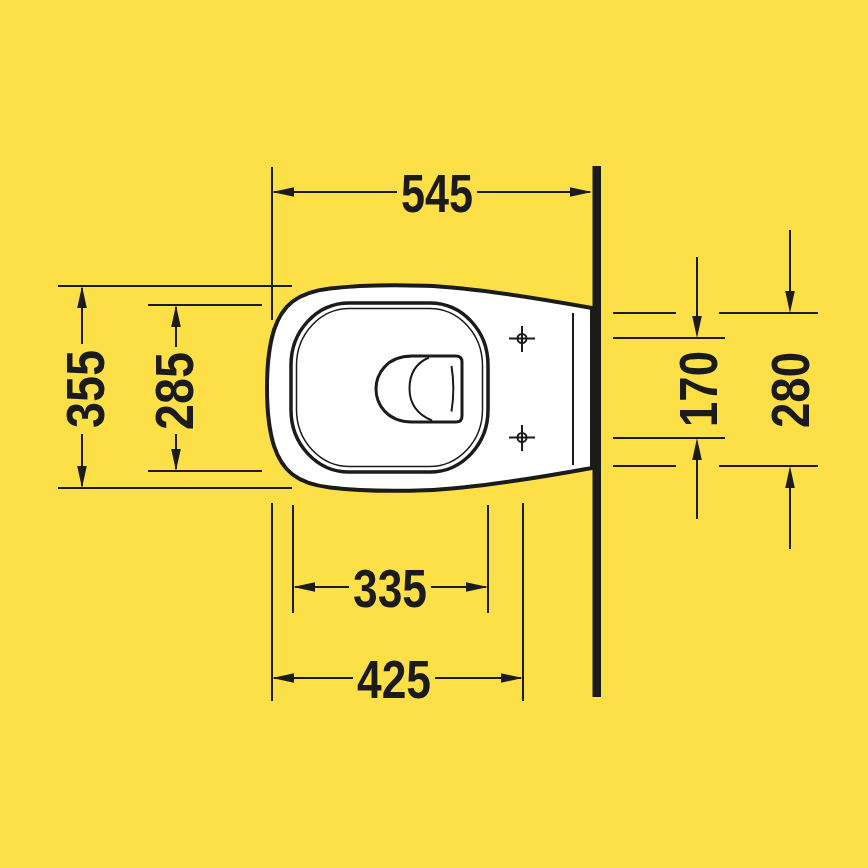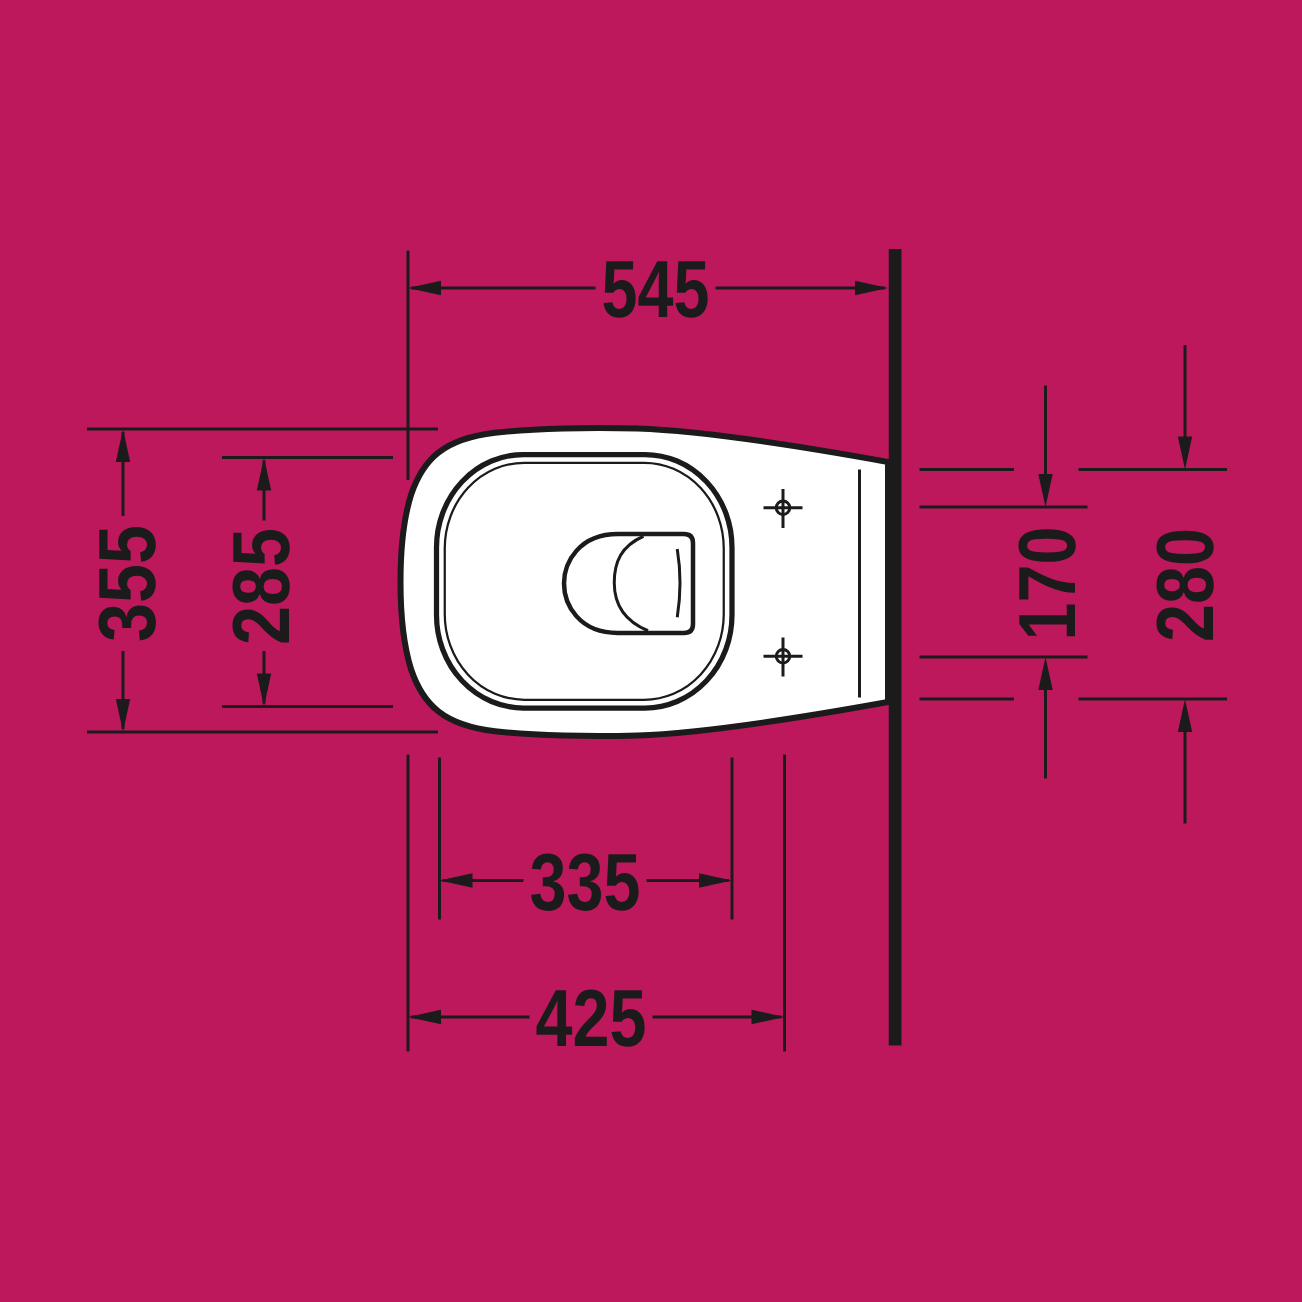--- a/index.html
+++ b/index.html
@@ -1,19 +1,19 @@
 <!DOCTYPE html>
 <html><head>
 <meta charset="utf-8">
 <style>
   html,body{margin:0;padding:0;background:#ffffff;}
   .canvas{
     position:relative;
     width:868px;height:868px;
-    background:#be185d;
+    background:#fde047;
     overflow:hidden;
   }
   svg{display:block;}
   text{
     font-family:"Liberation Sans","DejaVu Sans",sans-serif;
     font-weight:bold;
     font-size:54px;
     fill:#1b1b1b;
   }
 </style>

